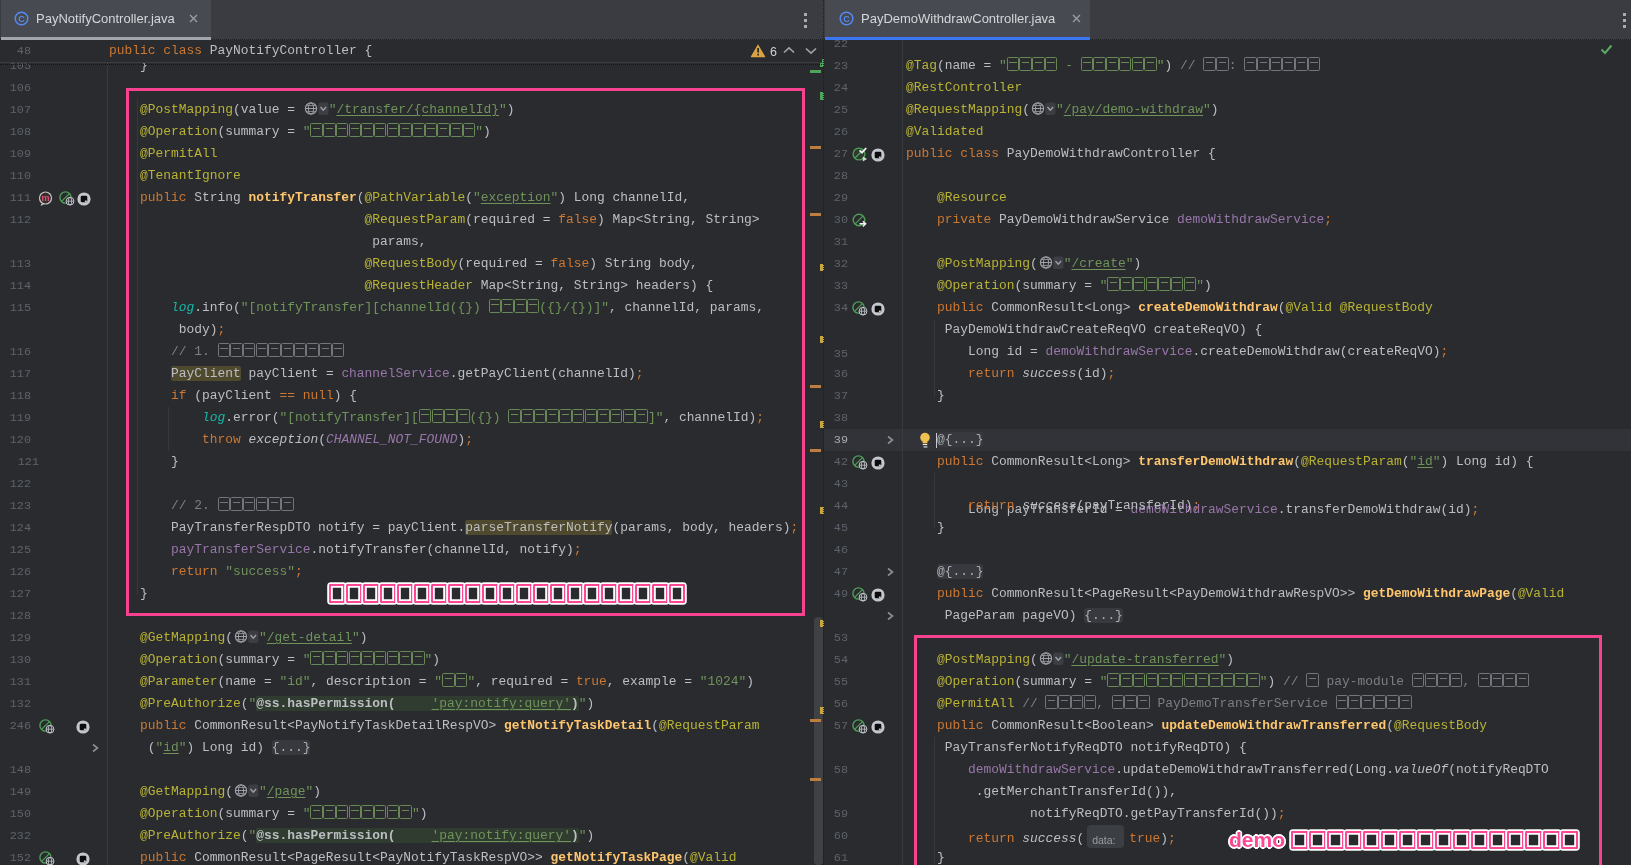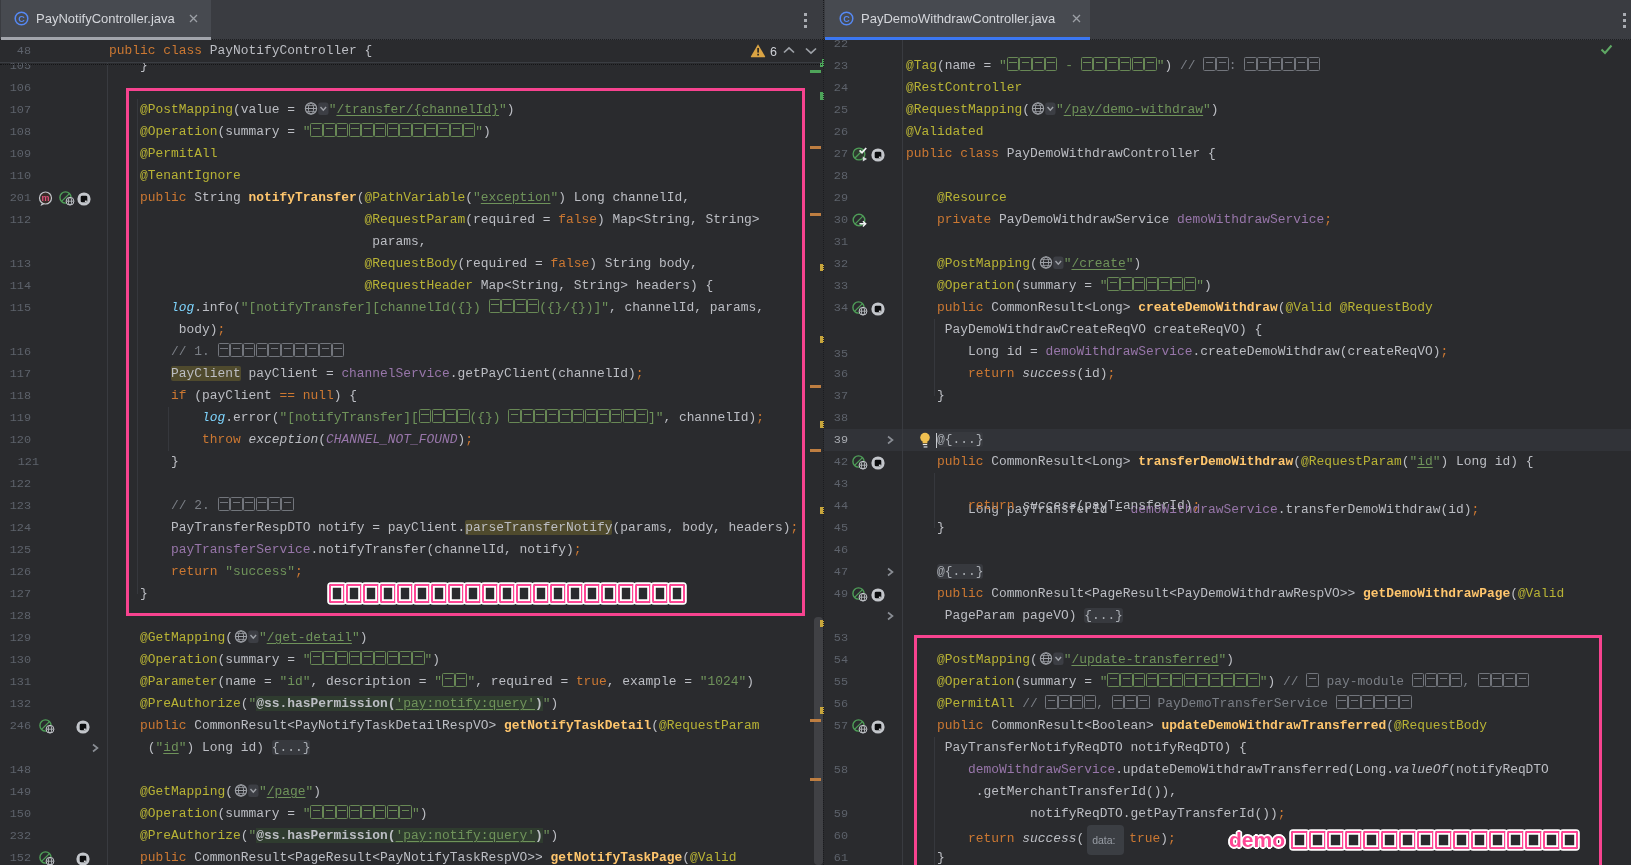--- a/index.html
+++ b/index.html
@@ -4,27 +4,27 @@
 * { margin:0; padding:0; box-sizing:content-box; }
 html,body { width:1631px; height:865px; background:#2a2b2e; overflow:hidden; }
 body { position:relative; font-family:"Liberation Sans",sans-serif; }
 .r { position:absolute; height:22px; line-height:22px; white-space:pre;
      font-family:"Liberation Mono",monospace; font-size:12.92px; color:#bcbec4; z-index:3; }
 .ln { position:absolute; height:22px; line-height:22px; text-align:right;
       font-family:"Liberation Mono",monospace; font-size:11.8px; color:#5d626b; z-index:3; }
 .k { color:#cc7832; } .an { color:#b8b335; } .s { color:#6f935a; }
 .su { color:#6f935a; text-decoration:underline; text-underline-offset:2px; }
 .c { color:#7a7e85; } .f { color:#9876aa; }
-.fi { color:#7dd3fc; font-style:italic; } .ci { color:#9876aa; font-style:italic; }
+.fi { color:#14b8a6; font-style:italic; } .ci { color:#9876aa; font-style:italic; }
 .m { color:#ffc66d; font-weight:bold; } .it { font-style:italic; }
-.db { font-weight:bold;text-align:center; } .si { color:#6f935a; text-decoration:underline; text-underline-offset:2px; }
+.db { font-weight:bold;text-align:center; } .si { color:#6f935a; text-decoration:underline; text-underline-offset:2px;margin-left:36px; }
 .inj { background:#2f3c2f; }
 .hl { background:#4f4a2d; border-radius:2px; }
 .fold { background:#37393e; border-radius:3px; color:#a9adb3; }
-.hint { display:inline-block; box-sizing:border-box; width:37px; height:30px; line-height:15px;
+.hint { display:inline-block; box-sizing:border-box; width:37px; height:23px; line-height:15px;
         margin:0 5px 0 3px; padding:8px 5px; background:#3b3e43; border-radius:4px;
         font-family:"Liberation Sans",sans-serif; font-size:10.5px; color:#989da5; vertical-align:-2px; }
 .cj { display:inline-block; width:10.6px; height:11.6px; border:1.1px solid; border-radius:1.5px;
       margin:0 0.05px; vertical-align:-1.5px; opacity:0.9; }
 .cj::before { content:""; display:block; height:4.4px; margin:0 1.6px; border-bottom:1.05px solid; }
 .gi { display:inline-block; width:26px; height:15px; vertical-align:-3px; }
 .ic { position:absolute; z-index:4; }
 .abs { position:absolute; }
 
 </style></head><body>
@@ -48,21 +48,21 @@
         <line x1="3.2" y1="10.4" x2="12.8" y2="10.4" stroke="#9da0a6" stroke-width="0.8"></line>
         <rect x="15.2" y="1.5" width="10.3" height="12.5" rx="2.5" fill="#3c3e44"></rect>
         <path d="M17.5 6 L20.3 9.2 L23.1 6" fill="none" stroke="#9da0a6" stroke-width="1.4"></path>
       </svg></span><span class="s">"</span><span class="su">/transfer/{channelId}</span><span class="s">"</span>)</div>
 <div class="ln" style="left:0;top:121px;width:31px">108</div>
 <div class="r" style="left:109px;top:121px">    <span class="an">@Operation</span>(summary = <span class="s">"<i class="cj"></i><i class="cj"></i><i class="cj"></i><i class="cj"></i><i class="cj"></i><i class="cj"></i><i class="cj"></i><i class="cj"></i><i class="cj"></i><i class="cj"></i><i class="cj"></i><i class="cj"></i><i class="cj"></i>"</span>)</div>
 <div class="ln" style="left:0;top:143px;width:31px">109</div>
 <div class="r" style="left:109px;top:143px">    <span class="an">@PermitAll</span></div>
 <div class="ln" style="left:0;top:165px;width:31px">110</div>
 <div class="r" style="left:109px;top:165px">    <span class="an">@TenantIgnore</span></div>
-<div class="ln" style="left:0;top:187px;width:31px">201</div>
+<div class="ln" style="left:0;top:187px;width:31px">111</div>
 <div class="r" style="left:109px;top:187px">    <span class="k">public </span>String <span class="m">notifyTransfer</span>(<span class="an">@PathVariable</span>(<span class="s">"</span><span class="su">exception</span><span class="s">"</span>) Long channelId,</div>
 <div class="ln" style="left:0;top:209px;width:31px">112</div>
 <div class="r" style="left:109px;top:209px">                                 <span class="an">@RequestParam</span>(required = <span class="k">false</span>) Map&lt;String, String&gt;</div>
 <div class="r" style="left:109px;top:231px">                                  params,</div>
 <div class="ln" style="left:0;top:253px;width:31px">113</div>
 <div class="r" style="left:109px;top:253px">                                 <span class="an">@RequestBody</span>(required = <span class="k">false</span>) String body,</div>
 <div class="ln" style="left:0;top:275px;width:31px">114</div>
 <div class="r" style="left:109px;top:275px">                                 <span class="an">@RequestHeader</span> Map&lt;String, String&gt; headers) {</div>
 <div class="ln" style="left:0;top:297px;width:31px">115</div>
 <div class="r" style="left:109px;top:297px">        <span class="fi">log</span>.info(<span class="s">"[notifyTransfer][channelId({}) <i class="cj"></i><i class="cj"></i><i class="cj"></i><i class="cj"></i>({}/{})]"</span>, channelId, params,</div>

